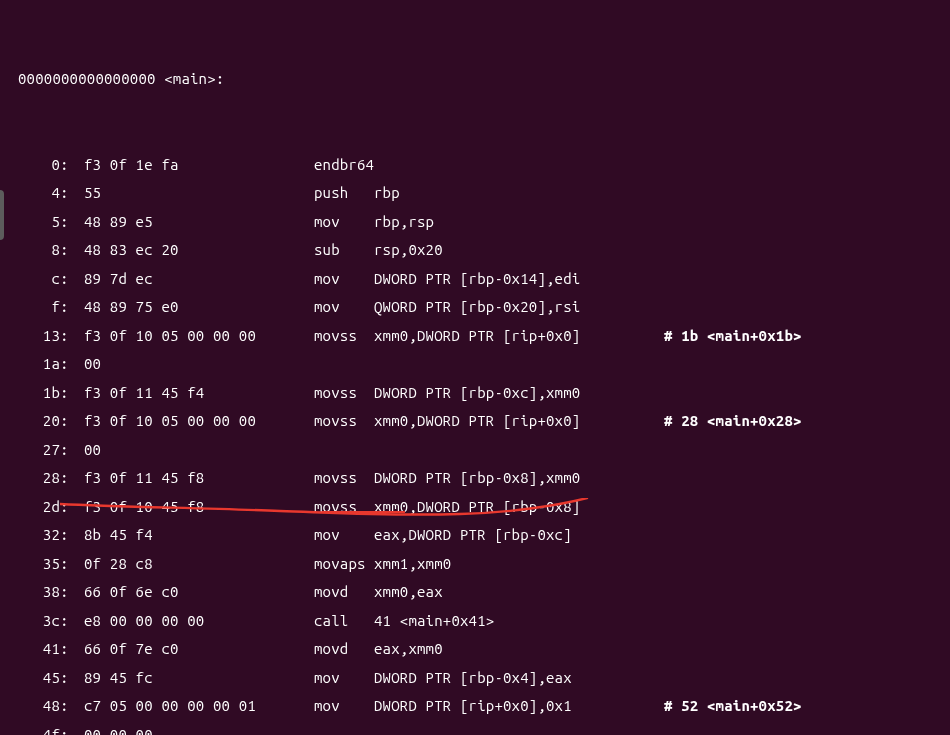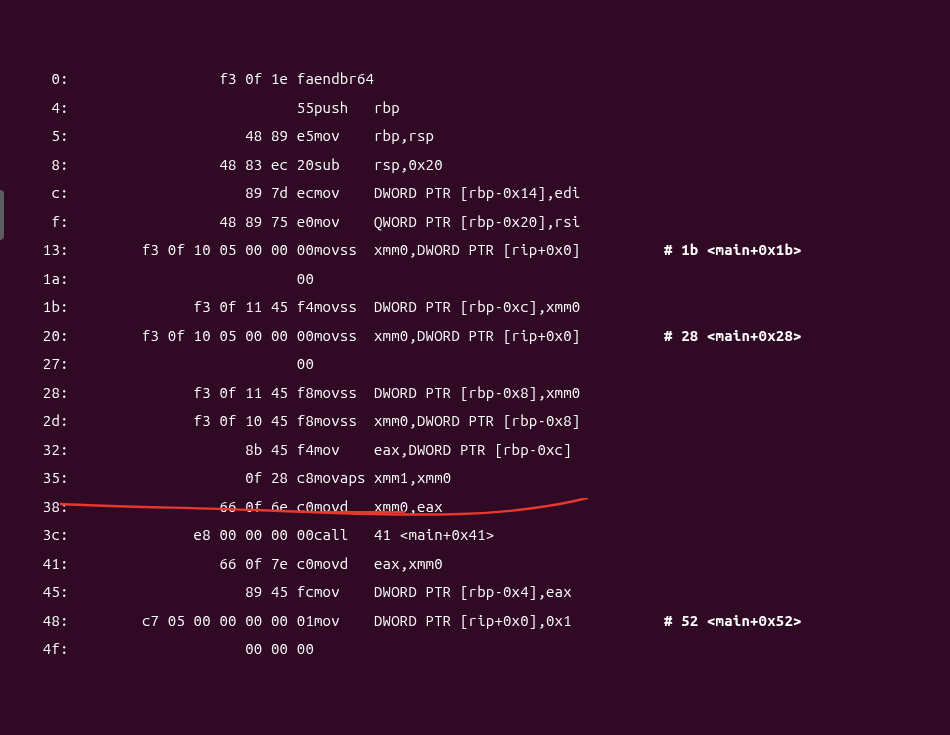--- a/index.html
+++ b/index.html
@@ -33,21 +33,20 @@
   }
   .colon {
     display: inline-block;
     width: 10px;
     text-align: left;
   }
   .bytes {
     display: inline-block;
     width: 230px;
     padding-left: 14px;
-    text-align: right;
   }
   .mnem {
     display: inline-block;
     width: 60px;
   }
   .ops {
     display: inline-block;
     width: 290px;
   }
   .comment {
@@ -83,20 +82,21 @@
     border-top-right-radius: 4px;
     border-bottom-right-radius: 4px;
   }
 </style>
 </head>
 <body>
 
 <div class="gutter-tab"></div>
 
 <div class="container">
+  <div class="header-line">0000000000000000 &lt;main&gt;:</div>
   <div id="rows"><div class="row"><span class="addr">0</span><span class="colon">:</span><span class="bytes">f3 0f 1e fa</span><span class="mnem">endbr64</span><span class="ops"></span><span class="comment"></span></div><div class="row"><span class="addr">4</span><span class="colon">:</span><span class="bytes">55</span><span class="mnem">push</span><span class="ops">rbp</span><span class="comment"></span></div><div class="row"><span class="addr">5</span><span class="colon">:</span><span class="bytes">48 89 e5</span><span class="mnem">mov</span><span class="ops">rbp,rsp</span><span class="comment"></span></div><div class="row"><span class="addr">8</span><span class="colon">:</span><span class="bytes">48 83 ec 20</span><span class="mnem">sub</span><span class="ops">rsp,0x20</span><span class="comment"></span></div><div class="row"><span class="addr">c</span><span class="colon">:</span><span class="bytes">89 7d ec</span><span class="mnem">mov</span><span class="ops">DWORD PTR [rbp-0x14],edi</span><span class="comment"></span></div><div class="row"><span class="addr">f</span><span class="colon">:</span><span class="bytes">48 89 75 e0</span><span class="mnem">mov</span><span class="ops">QWORD PTR [rbp-0x20],rsi</span><span class="comment"></span></div><div class="row"><span class="addr">13</span><span class="colon">:</span><span class="bytes">f3 0f 10 05 00 00 00</span><span class="mnem">movss</span><span class="ops">xmm0,DWORD PTR [rip+0x0]</span><span class="comment"># 1b &lt;main+0x1b&gt;</span></div><div class="row"><span class="addr">1a</span><span class="colon">:</span><span class="bytes">00</span><span class="mnem"></span><span class="ops"></span><span class="comment"></span></div><div class="row"><span class="addr">1b</span><span class="colon">:</span><span class="bytes">f3 0f 11 45 f4</span><span class="mnem">movss</span><span class="ops">DWORD PTR [rbp-0xc],xmm0</span><span class="comment"></span></div><div class="row"><span class="addr">20</span><span class="colon">:</span><span class="bytes">f3 0f 10 05 00 00 00</span><span class="mnem">movss</span><span class="ops">xmm0,DWORD PTR [rip+0x0]</span><span class="comment"># 28 &lt;main+0x28&gt;</span></div><div class="row"><span class="addr">27</span><span class="colon">:</span><span class="bytes">00</span><span class="mnem"></span><span class="ops"></span><span class="comment"></span></div><div class="row"><span class="addr">28</span><span class="colon">:</span><span class="bytes">f3 0f 11 45 f8</span><span class="mnem">movss</span><span class="ops">DWORD PTR [rbp-0x8],xmm0</span><span class="comment"></span></div><div class="row"><span class="addr">2d</span><span class="colon">:</span><span class="bytes">f3 0f 10 45 f8</span><span class="mnem">movss</span><span class="ops">xmm0,DWORD PTR [rbp-0x8]</span><span class="comment"></span></div><div class="row"><span class="addr">32</span><span class="colon">:</span><span class="bytes">8b 45 f4</span><span class="mnem">mov</span><span class="ops">eax,DWORD PTR [rbp-0xc]</span><span class="comment"></span></div><div class="row"><span class="addr">35</span><span class="colon">:</span><span class="bytes">0f 28 c8</span><span class="mnem">movaps</span><span class="ops">xmm1,xmm0</span><span class="comment"></span></div><div class="row"><span class="addr">38</span><span class="colon">:</span><span class="bytes">66 0f 6e c0</span><span class="mnem">movd</span><span class="ops">xmm0,eax</span><span class="comment"></span></div><div class="row"><span class="addr">3c</span><span class="colon">:</span><span class="bytes">e8 00 00 00 00</span><span class="mnem">call</span><span class="ops">41 &lt;main+0x41&gt;</span><span class="comment"></span></div><div class="row"><span class="addr">41</span><span class="colon">:</span><span class="bytes">66 0f 7e c0</span><span class="mnem">movd</span><span class="ops">eax,xmm0</span><span class="comment"></span></div><div class="row"><span class="addr">45</span><span class="colon">:</span><span class="bytes">89 45 fc</span><span class="mnem">mov</span><span class="ops">DWORD PTR [rbp-0x4],eax</span><span class="comment"></span></div><div class="row"><span class="addr">48</span><span class="colon">:</span><span class="bytes">c7 05 00 00 00 00 01</span><span class="mnem">mov</span><span class="ops">DWORD PTR [rip+0x0],0x1</span><span class="comment"># 52 &lt;main+0x52&gt;</span></div><div class="row"><span class="addr">4f</span><span class="colon">:</span><span class="bytes">00 00 00</span><span class="mnem"></span><span class="ops"></span><span class="comment"></span></div></div>
 </div>
 
 <svg class="underline-annot" viewBox="0 0 540 40" preserveAspectRatio="none">
   <path d="M0 6 C 60 9, 150 10, 220 13 C 280 15, 330 18, 400 16 C 450 15, 500 7, 527 0" stroke="#e8382e" stroke-width="2.4" fill="none" stroke-linecap="round"></path>
 </svg>
 
 <div class="strike"></div>
 
 </body></html>

